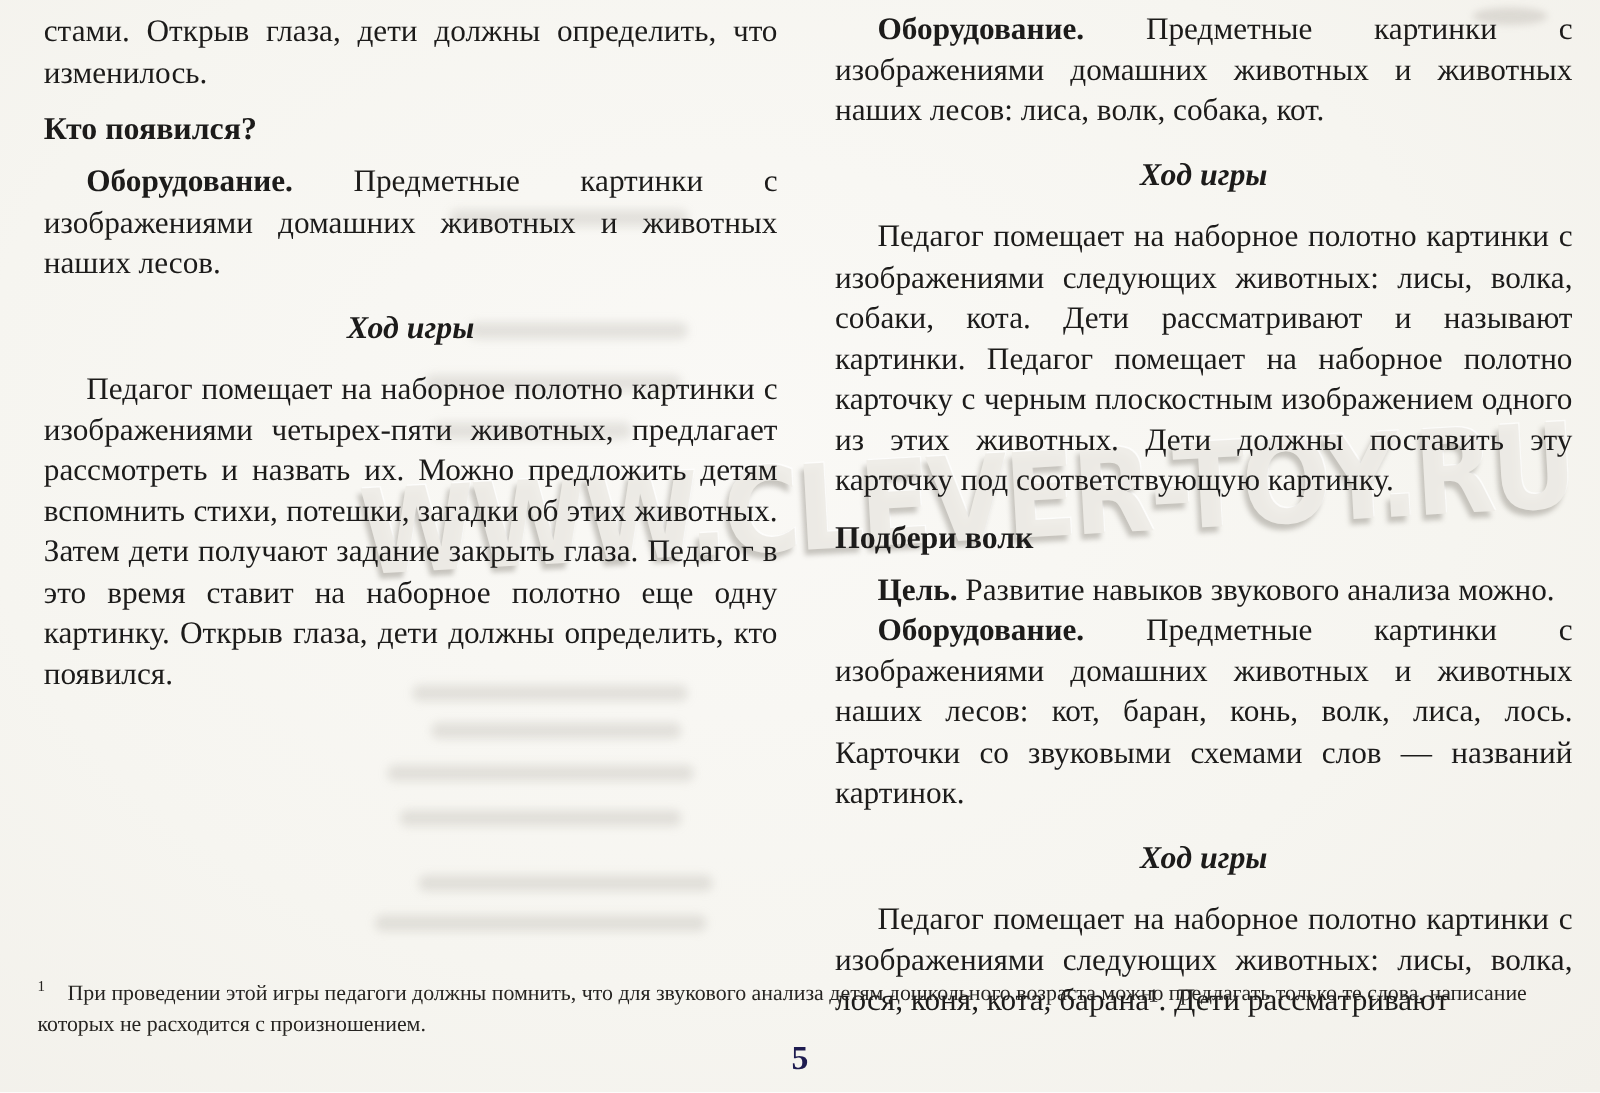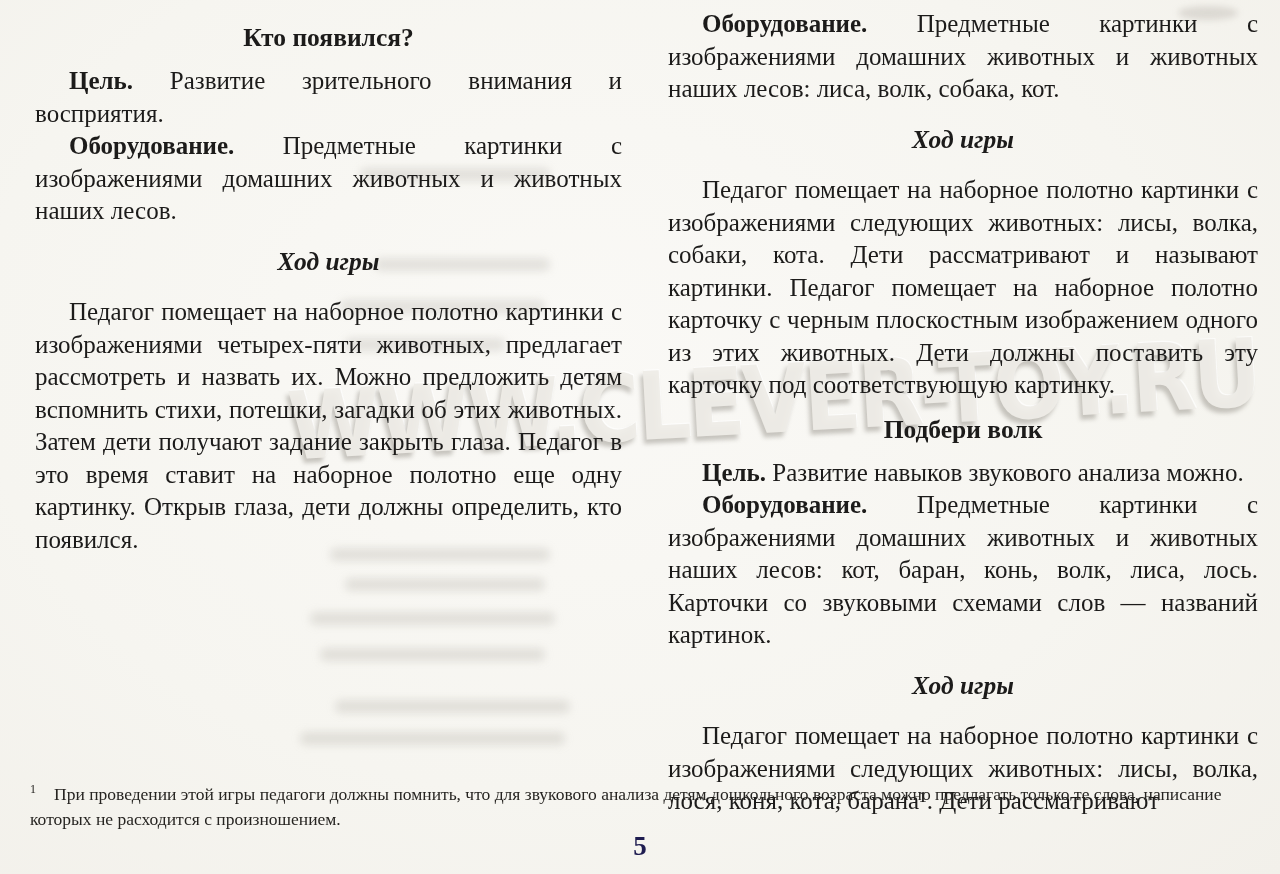--- a/index.html
+++ b/index.html
@@ -29,21 +29,20 @@
     text-align: justify;
     color: #1c1b1a;
   }
   .indent { text-indent: 34px; }
   .lead { font-weight: bold; }
   .game-heading {
     margin: 12px 0 11px 0;
     font-size: 25.5px;
     line-height: 32px;
     font-weight: bold;
-    text-align: center;
   }
   .sub-heading {
     margin: 18px;
     font-size: 25.5px;
     line-height: 32.5px;
     font-weight: bold;
     font-style: italic;
     text-align: center;
   }
   
@@ -118,24 +117,24 @@
   <div class="ghost" style="left:330px; top:548px; width:220px;"></div>
   <div class="ghost" style="left:345px; top:578px; width:200px;"></div>
   <div class="ghost" style="left:310px; top:612px; width:245px;"></div>
   <div class="ghost" style="left:320px; top:648px; width:225px;"></div>
   <div class="ghost" style="left:335px; top:700px; width:235px;"></div>
   <div class="ghost" style="left:300px; top:732px; width:265px;"></div>
   <div class="smudge" style="left:1178px; top:6px; width:60px; height:14px;"></div>
 
   <div class="col col-left">
 
+    <p class="body-par"><span>стами. Открыв глаза, дети должны определить, что изменилось.</span></p>
 
     <h3 class="game-heading">Кто появился?</h3>
 
-    <p class="body-par indent"><span class="lead">Цель.</span> <span>Развитие зрительного внимания и восприятия.</span></p>
 
     <p class="body-par indent"><span class="lead">Оборудование.</span> <span>Предметные картинки с изображениями домашних животных и животных наших лесов.</span></p>
 
     <h4 class="sub-heading">Ход игры</h4>
 
     <p class="body-par indent"><span>Педагог помещает на наборное полотно картинки с изображениями четырех-пяти животных, предлагает рассмотреть и назвать их. Можно предложить детям вспомнить стихи, потешки, загадки об этих животных. Затем дети получают задание закрыть глаза. Педагог в это время ставит на наборное полотно еще одну картинку. Открыв глаза, дети должны определить, кто появился.</span></p>
 
 
 
   </div>

